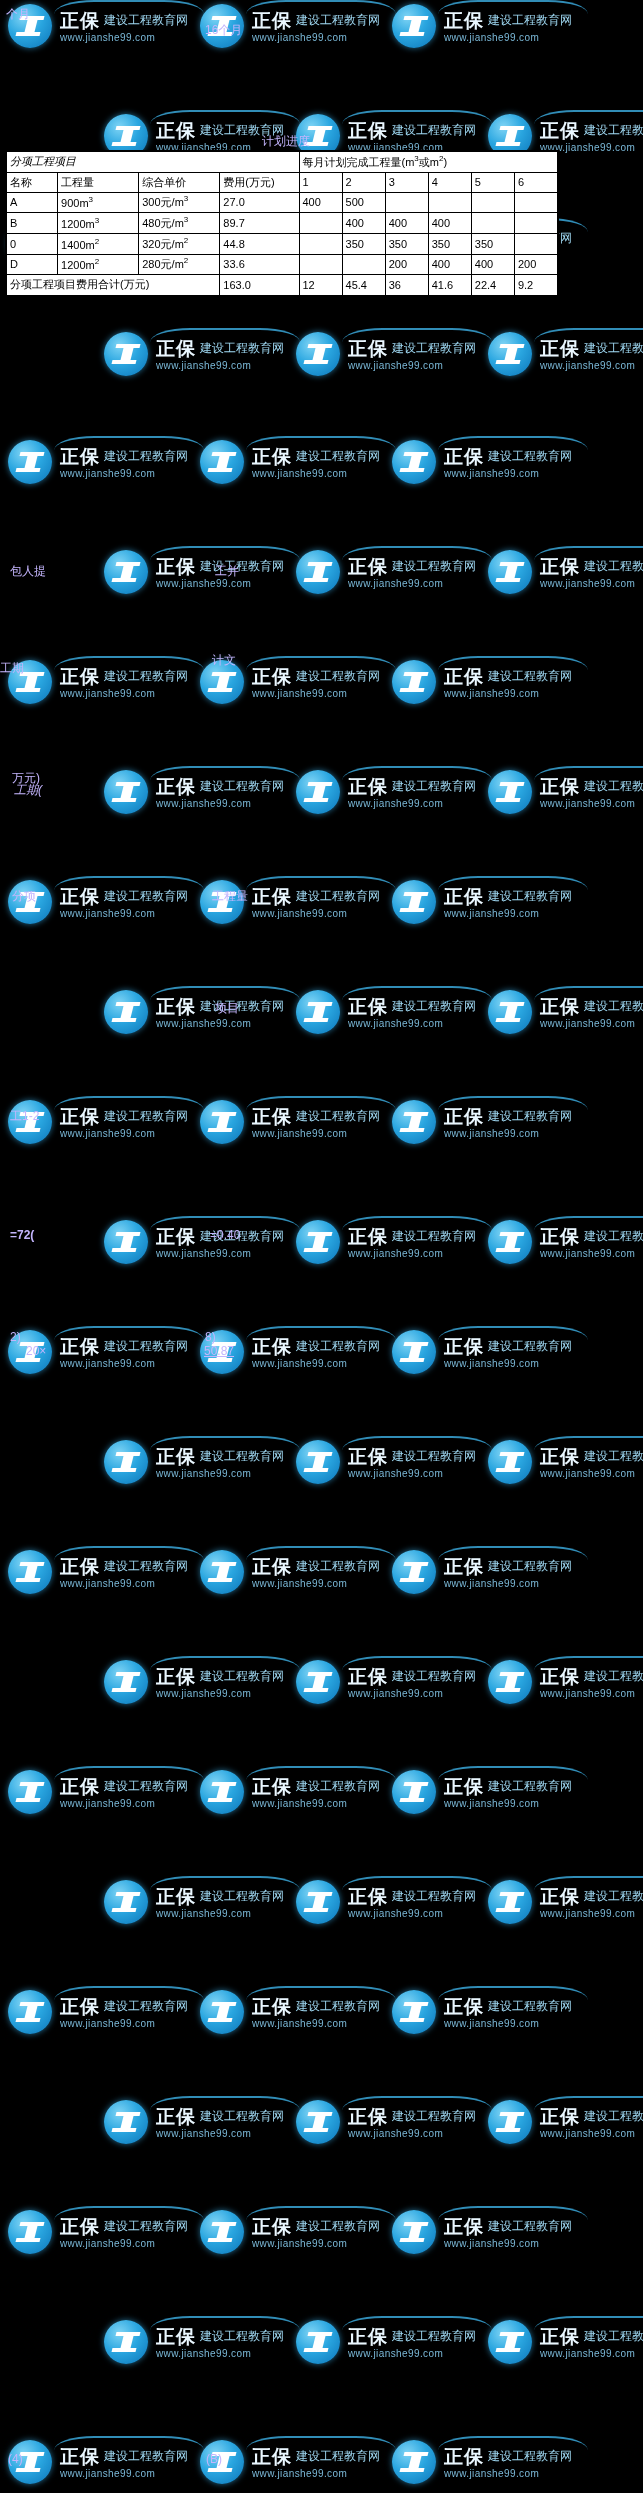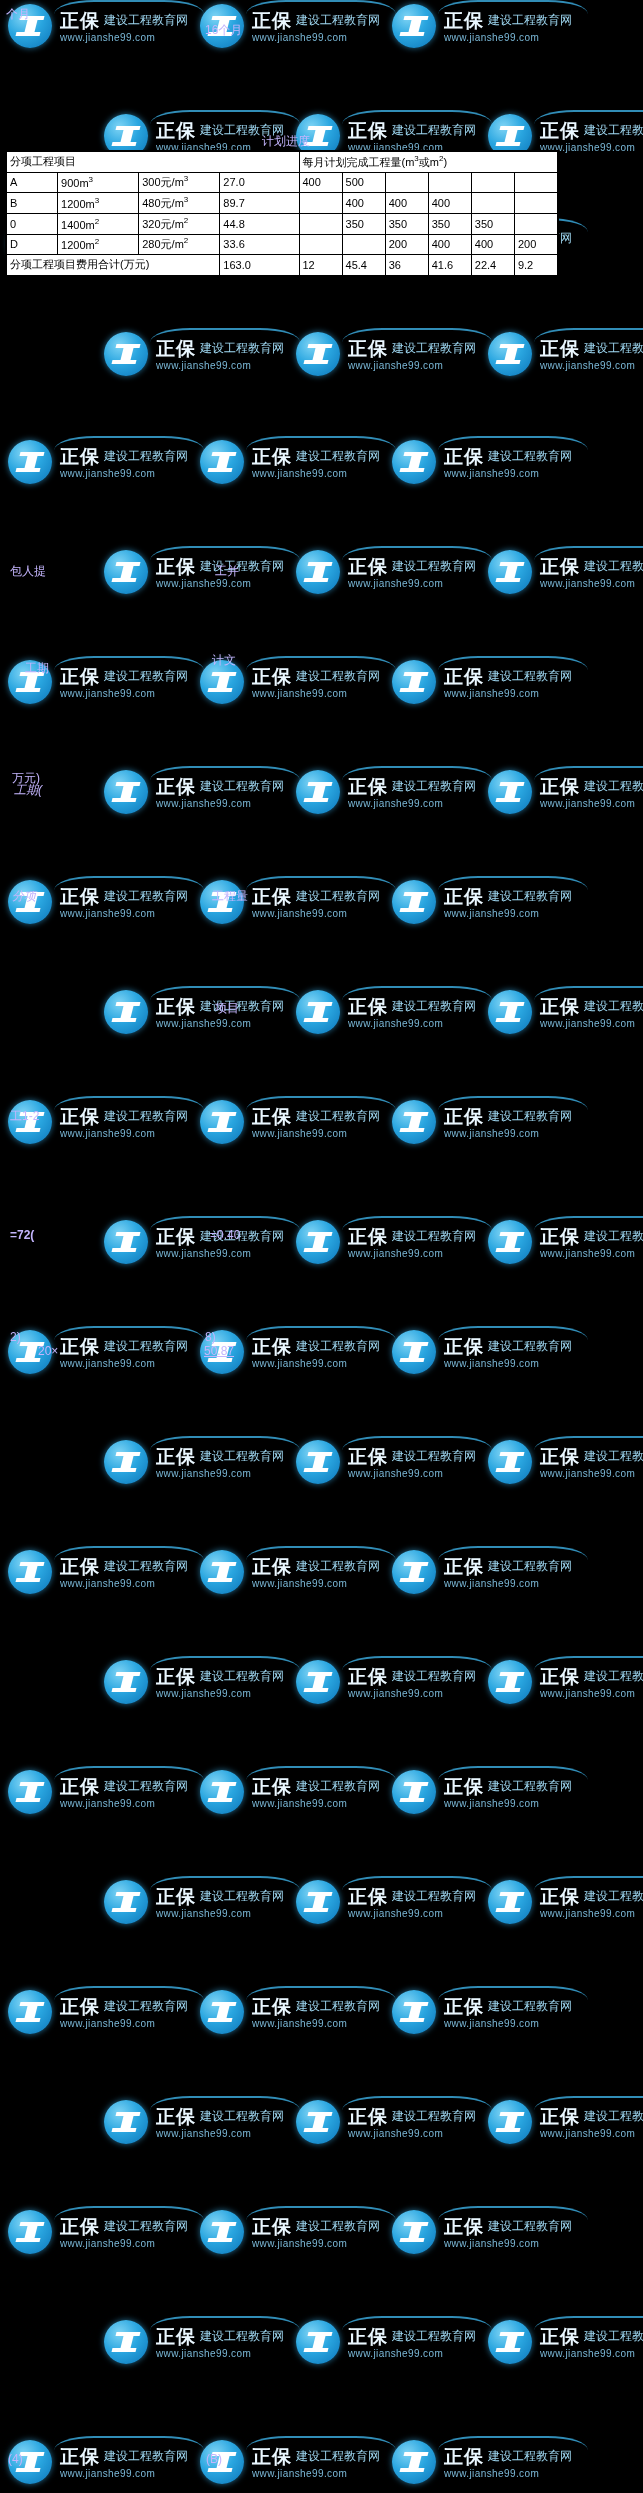--- a/index.html
+++ b/index.html
@@ -38,21 +38,21 @@
 
   
   .sheet{
     position:absolute;left:5px;top:150px;width:552px;background:#fff;color:#000;
     border:1px solid #000;
   }
   table.main{border-collapse:collapse;width:100%;font-size:11px;}
   table.main td,table.main th{
     border:1px solid #000;padding:2px 3px;vertical-align:middle;font-weight:normal;text-align:left;
   }
-  .hdr-left{width:268px;}
+  .hdr-left{width:268px;font-style:italic;}
   .c-name{width:44px;}
   .c-qty{width:74px;}
   .c-price{width:74px;}
   .c-fee{width:72px;}
   .mcol{width:36px;text-align:left;}
   sup{font-size:8px;vertical-align:super;}
   .tot-label{font-size:11px;line-height:1.45;}
   .nowrap{white-space:nowrap;}
 </style>
 </head>
@@ -543,46 +543,58 @@
       <div class="url">www.jianshe99.com</div>
     </div>
   </div>
 
 <div id="fragLayer">
     <div class="frag" style="left: 6px; top: 6px;">个月</div>
     <div class="frag" style="left: 205px; top: 22px;">16个月</div>
     <div class="frag" style="left: 262px; top: 133px;">计划进度</div>
     <div class="frag" style="left: 10px; top: 563px;">包人提</div>
     <div class="frag" style="left: 215px; top: 563px;">工并</div>
-    <div class="frag" style="left: 25px; top: 660px;">工期</div>
+    <div class="frag" style="left: 0; top: 660px;">工期</div>
     <div class="frag" style="left: 212px; top: 652px;">计文</div>
     <div class="frag" style="left: 12px; top: 770px;">万元)</div>
     <div class="frag" style="left: 14px; top: 782px; font-style: italic;">工期(</div>
-    <div class="frag" style="left: 12px; top: 888px; font-style: italic;">分项</div>
+    <div class="frag" style="left: 12px; top: 888px;">分项</div>
     <div class="frag" style="left: 212px; top: 888px;">工程量</div>
     <div class="frag" style="left: 215px; top: 1000px;">项目</div>
     <div class="frag" style="left: 10px; top: 1108px;">工1-2</div>
     <div class="frag" style="left: 10px; top: 1228px; font-weight: bold;">=72(</div>
     <div class="frag" style="left: 210px; top: 1228px;">=0.40</div>
     <div class="frag" style="left: 10px; top: 1330px;">2)</div>
-    <div class="frag" style="left: 10px; top: 1344px; padding-left: 28px;">20×</div>
+    <div class="frag" style="left: 26px; top: 1344px;">20×</div>
     <div class="frag" style="left: 205px; top: 1330px;">8)</div>
     <div class="frag" style="left: 204px; top: 1344px; text-decoration: underline;">50.87</div>
     <div class="frag" style="left: 8px; top: 2452px;">(4)</div>
     <div class="frag" style="left: 206px; top: 2452px;">(B)</div>
   </div>
 
 <div class="sheet">
   <table class="main">
     <tbody>
       <tr>
         <td class="hdr-left" colspan="4">分项工程项目</td>
         <td colspan="6">
           <span class="nowrap">每月计划完成工程量(m<sup>3</sup>或m<sup>2</sup>)</span>
         </td>
+      </tr>
+      <tr>
+        <td class="c-name">名称</td>
+        <td class="c-qty">工程量</td>
+        <td class="c-price">综合单价</td>
+        <td class="c-fee">费用(万元)</td>
+        <td class="mcol">1</td>
+        <td class="mcol">2</td>
+        <td class="mcol">3</td>
+        <td class="mcol">4</td>
+        <td class="mcol">5</td>
+        <td class="mcol">6</td>
       </tr>
       </tbody>
       <tbody id="rowsBody">
         <tr>
           <td class="c-name">A</td>
           <td class="c-qty"><span class="nowrap">900m<sup>3</sup></span></td>
           <td class="c-price"><span class="nowrap">300元/m<sup>3</sup></span></td>
           <td class="c-fee">27.0</td>
           <td class="mcol">400</td>
           <td class="mcol">500</td>

